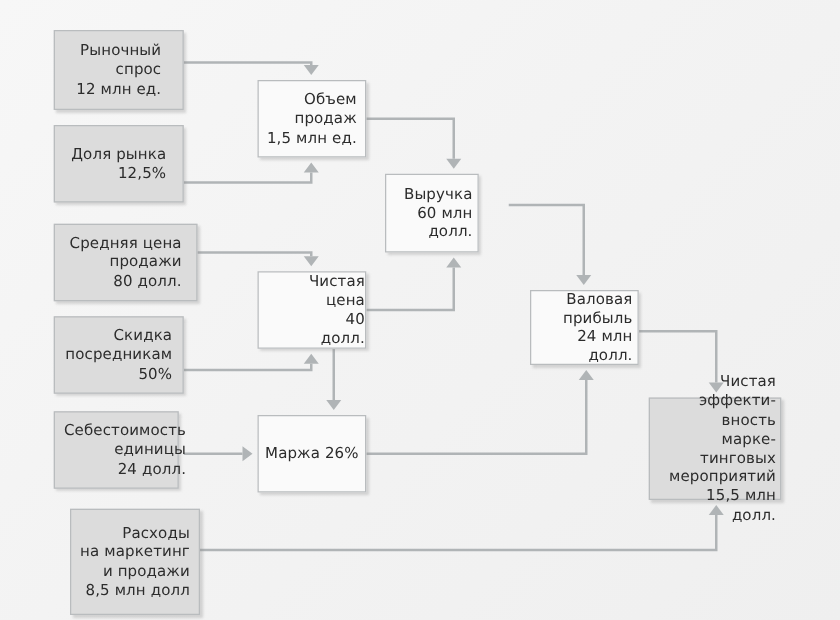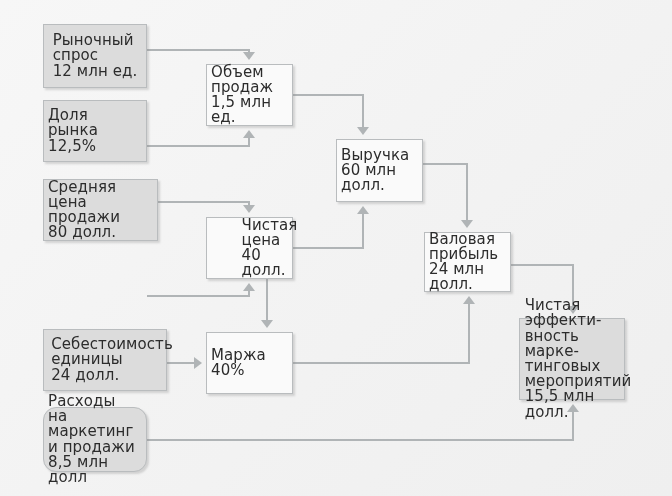--- a/index.html
+++ b/index.html
@@ -14,23 +14,23 @@
     width:672px;height:496px;
     background:linear-gradient(135deg,#f7f7f7 0%,#f3f3f3 45%,#efefef 100%);
   }
   #wires{position:absolute;left:0;top:0;width:672px;height:496px;}
   .node{
     position:absolute;
     box-sizing:border-box;
     display:flex;
     align-items:center;
     justify-content:center;
-    text-align:left;
+    text-align:right;
     border:1px solid #b9bcbe;
-    font-size:15px;
+    font-size:12px;
     line-height:15.2px;
     color:#2c2c2c;
     letter-spacing:.1px;
     box-shadow:2px 2px 2px rgba(140,140,140,.32);
     z-index:2;
   }
   .node .txt{padding:0 4px;white-space:pre-line;}
   .node.input{background:#dcdcdc;}
   .node.derived{background:#fafafa;}
   .node.result{background:#dcdcdc;}
@@ -96,44 +96,49 @@
     </div>
     <div class="node input" style="left: 43px; top: 100px; width: 104px; height: 62px;">
       <span class="txt">Доля рынка
 12,5%</span>
     </div>
     <div class="node input" style="left: 43px; top: 179px; width: 115px; height: 62px;">
       <span class="txt">Средняя цена
 продажи
 80 долл.</span>
     </div>
-    <div class="node input" style="left: 43px; top: 329px; width: 124px; height: 62px; padding-left: 14px;">
+    <div class="node input" style="left: 43px; top: 253px; width: 104px; height: 62px;">
+      <span class="txt">Скидка
+посредникам
+50%</span>
+    </div>
+    <div class="node input" style="left: 43px; top: 329px; width: 100px; height: 62px; padding-left: 14px;">
       <span class="txt">Себестоимость
 единицы
 24 долл.</span>
     </div>
-    <div class="node input" style="left: 43px; top: 407px; width: 104px; height: 65px; border-radius: 13px;">
+    <div class="node input" style="left: 56px; top: 407px; width: 104px; height: 85px;">
       <span class="txt">Расходы
 на маркетинг
 и продажи
 8,5 млн долл</span>
     </div>
     <div class="node derived" style="left: 206px; top: 64px; width: 87px; height: 62px;">
       <span class="txt">Объем
 продаж
 1,5 млн ед.</span>
     </div>
     <div class="node derived" style="left: 206px; top: 217px; width: 87px; height: 62px; padding-left: 40px;">
       <span class="txt">Чистая цена
 40 долл.</span>
     </div>
     <div class="node derived" style="left: 206px; top: 332px; width: 87px; height: 62px;">
-      <span class="txt">Маржа 40%</span>
+      <span class="txt">Маржа 26%</span>
     </div>
-    <div class="node derived" style="left: 336px; top: 139px; width: 87px; height: 63px;">
+    <div class="node derived" style="left: 308px; top: 139px; width: 75px; height: 63px;">
       <span class="txt">Выручка
 60 млн долл.</span>
     </div>
     <div class="node derived" style="left: 424px; top: 232px; width: 87px; height: 60px;">
       <span class="txt">Валовая
 прибыль
 24 млн долл.</span>
     </div>
     <div class="node result" style="left: 519px; top: 318px; width: 106px; height: 82px; padding-left: 12px;">
       <span class="txt">Чистая эффекти-

